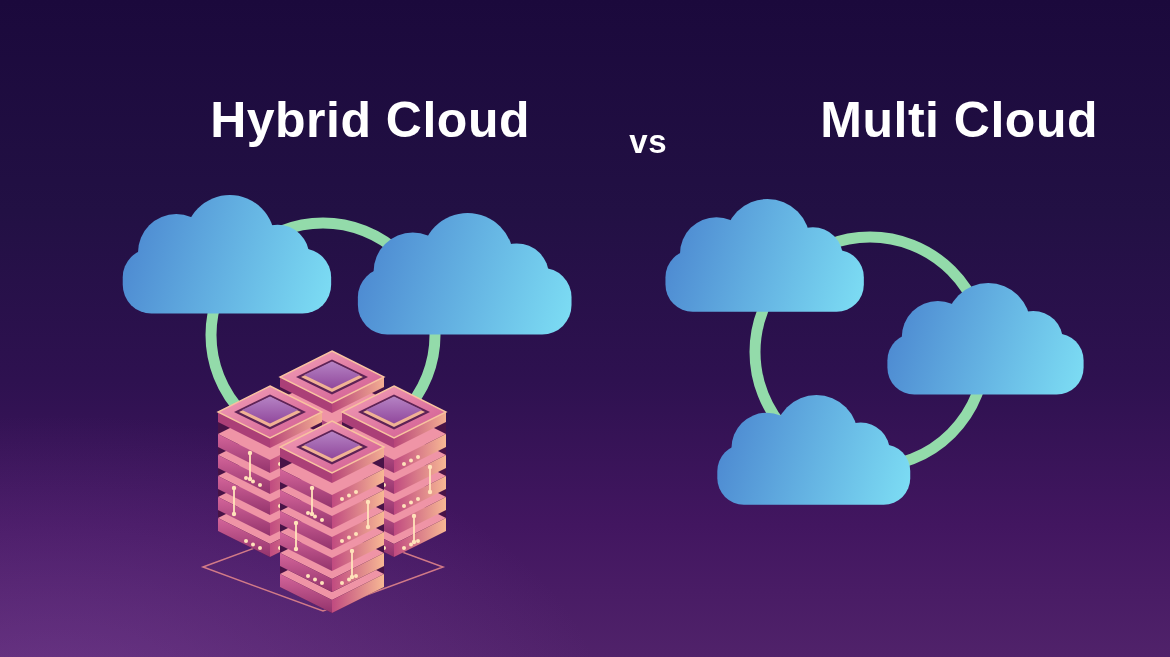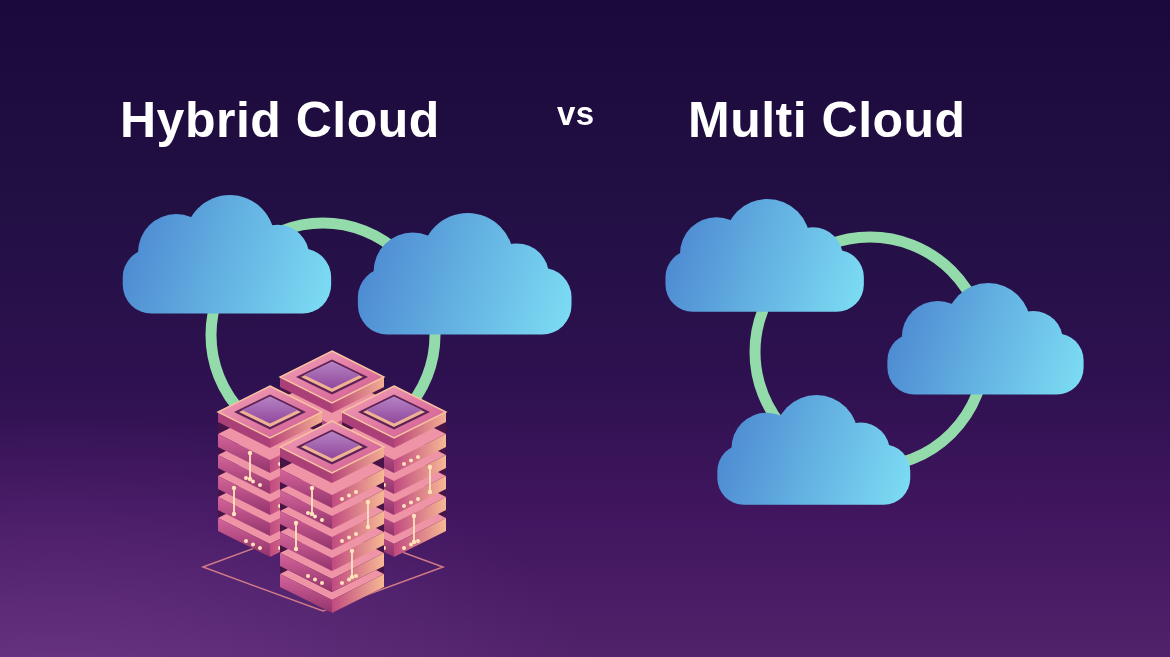--- a/index.html
+++ b/index.html
@@ -4,27 +4,27 @@
 <style>
   html,body { margin:0; padding:0; }
   body {
     width:1170px; height:657px; overflow:hidden; position:relative;
     font-family:"Liberation Sans", sans-serif;
     background:
       radial-gradient(1000px 560px at 5% 110%, rgba(150,85,180,0.38) 0%, rgba(150,85,180,0) 55%),
       linear-gradient(180deg, #1b093c 0%, #221044 32%, #2e1150 58%, #421660 80%, #50226a 100%);
   }
   .title {
-    position:absolute; color:#ffffff; font-weight:700; text-align:left;
+    position:absolute; color:#ffffff; font-weight:700; text-align:right;
     font-size:50px; line-height:1.15; letter-spacing:0.5px;
     font-family:"Liberation Sans", sans-serif; white-space:nowrap;
   }
   .title-hybrid { left:120px; top:92px; width:410px; }
   .title-multi  { left:688px; top:92px; width:410px; }
-  .title-vs     { left:557px; top:95px; width:110px; font-size:33px; }
+  .title-vs     { left:557px; top:123px; width:110px; font-size:33px; }
   svg.scene { position:absolute; left:0; top:0; }
 </style>
 </head>
 <body>
 
 <div class="title title-hybrid">Hybrid Cloud</div>
 <div class="title title-vs">vs</div>
 <div class="title title-multi">Multi Cloud</div>
 
 <svg class="scene" width="1170" height="657" viewBox="0 0 1170 657">

